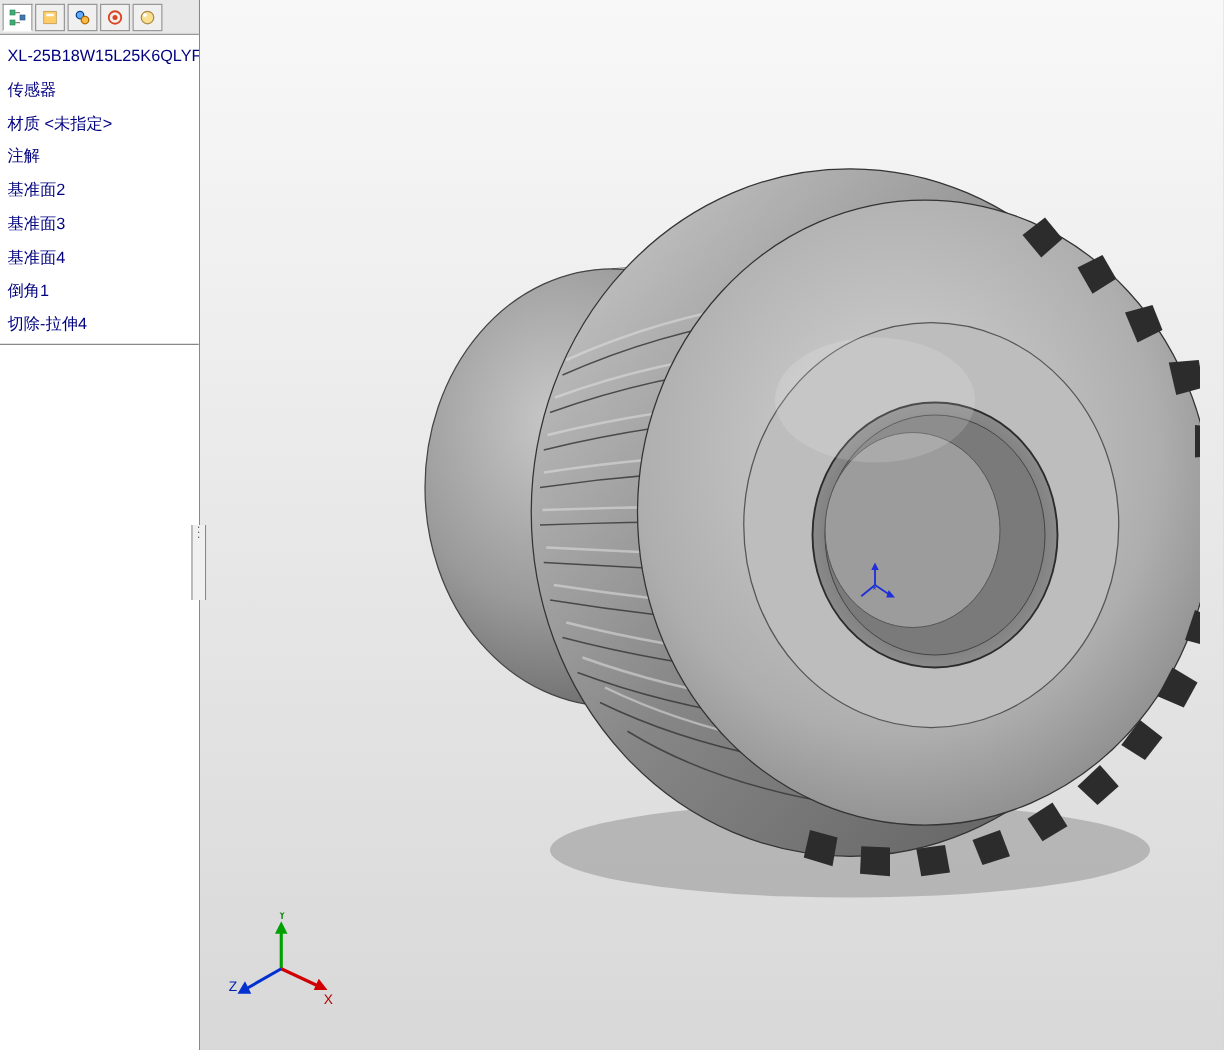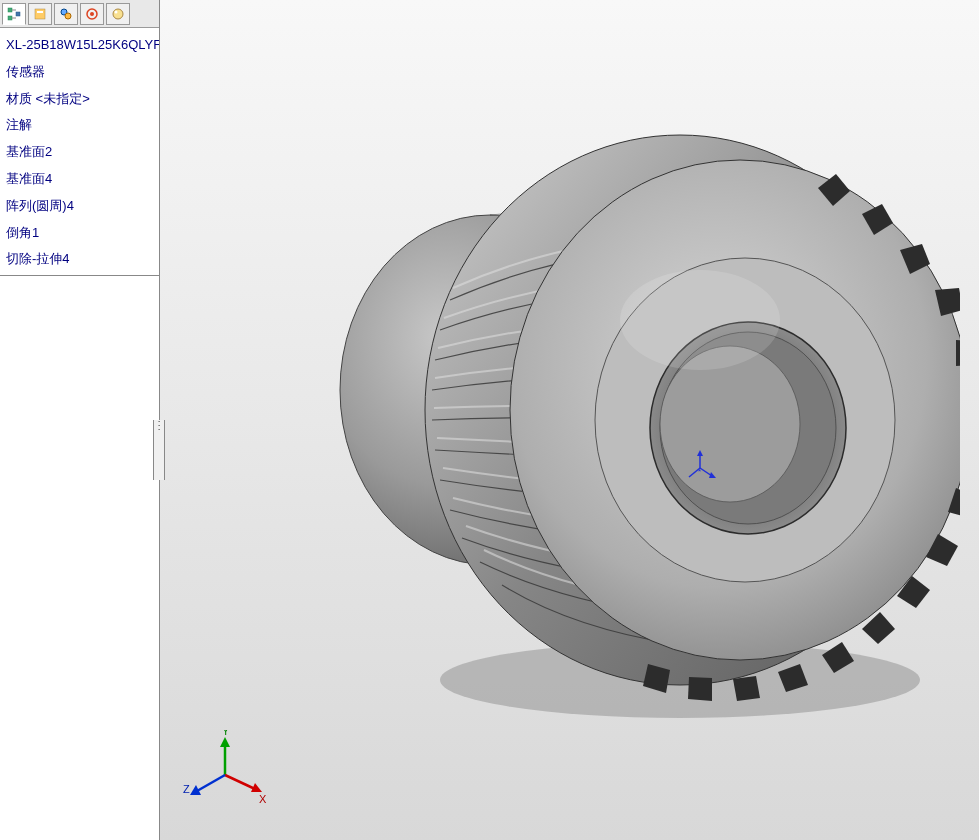--- a/index.html
+++ b/index.html
@@ -150,22 +150,22 @@
           <circle cx="5" cy="5" r="1.5" fill="#fff"></circle>
         </svg>
       </div>
     </div>
     <div class="feature-tree">
       <div class="tree-item">XL-25B18W15L25K6QLYFA</div>
       <div class="tree-item">传感器</div>
       <div class="tree-item">材质 &lt;未指定&gt;</div>
       <div class="tree-item">注解</div>
       <div class="tree-item">基准面2</div>
+      <div class="tree-item">基准面3</div>
       <div class="tree-item">基准面4</div>
-      <div class="tree-item">阵列(圆周)4</div>
       <div class="tree-item">倒角1</div>
       <div class="tree-item">切除-拉伸4</div>
       <div class="tree-end"></div>
     </div>
   </div>
   <div class="splitter-handle">·<br>·<br>·</div>
 
   <div class="viewport">
 
     <svg class="gear-svg" width="680" height="700" viewBox="0 0 680 700">

